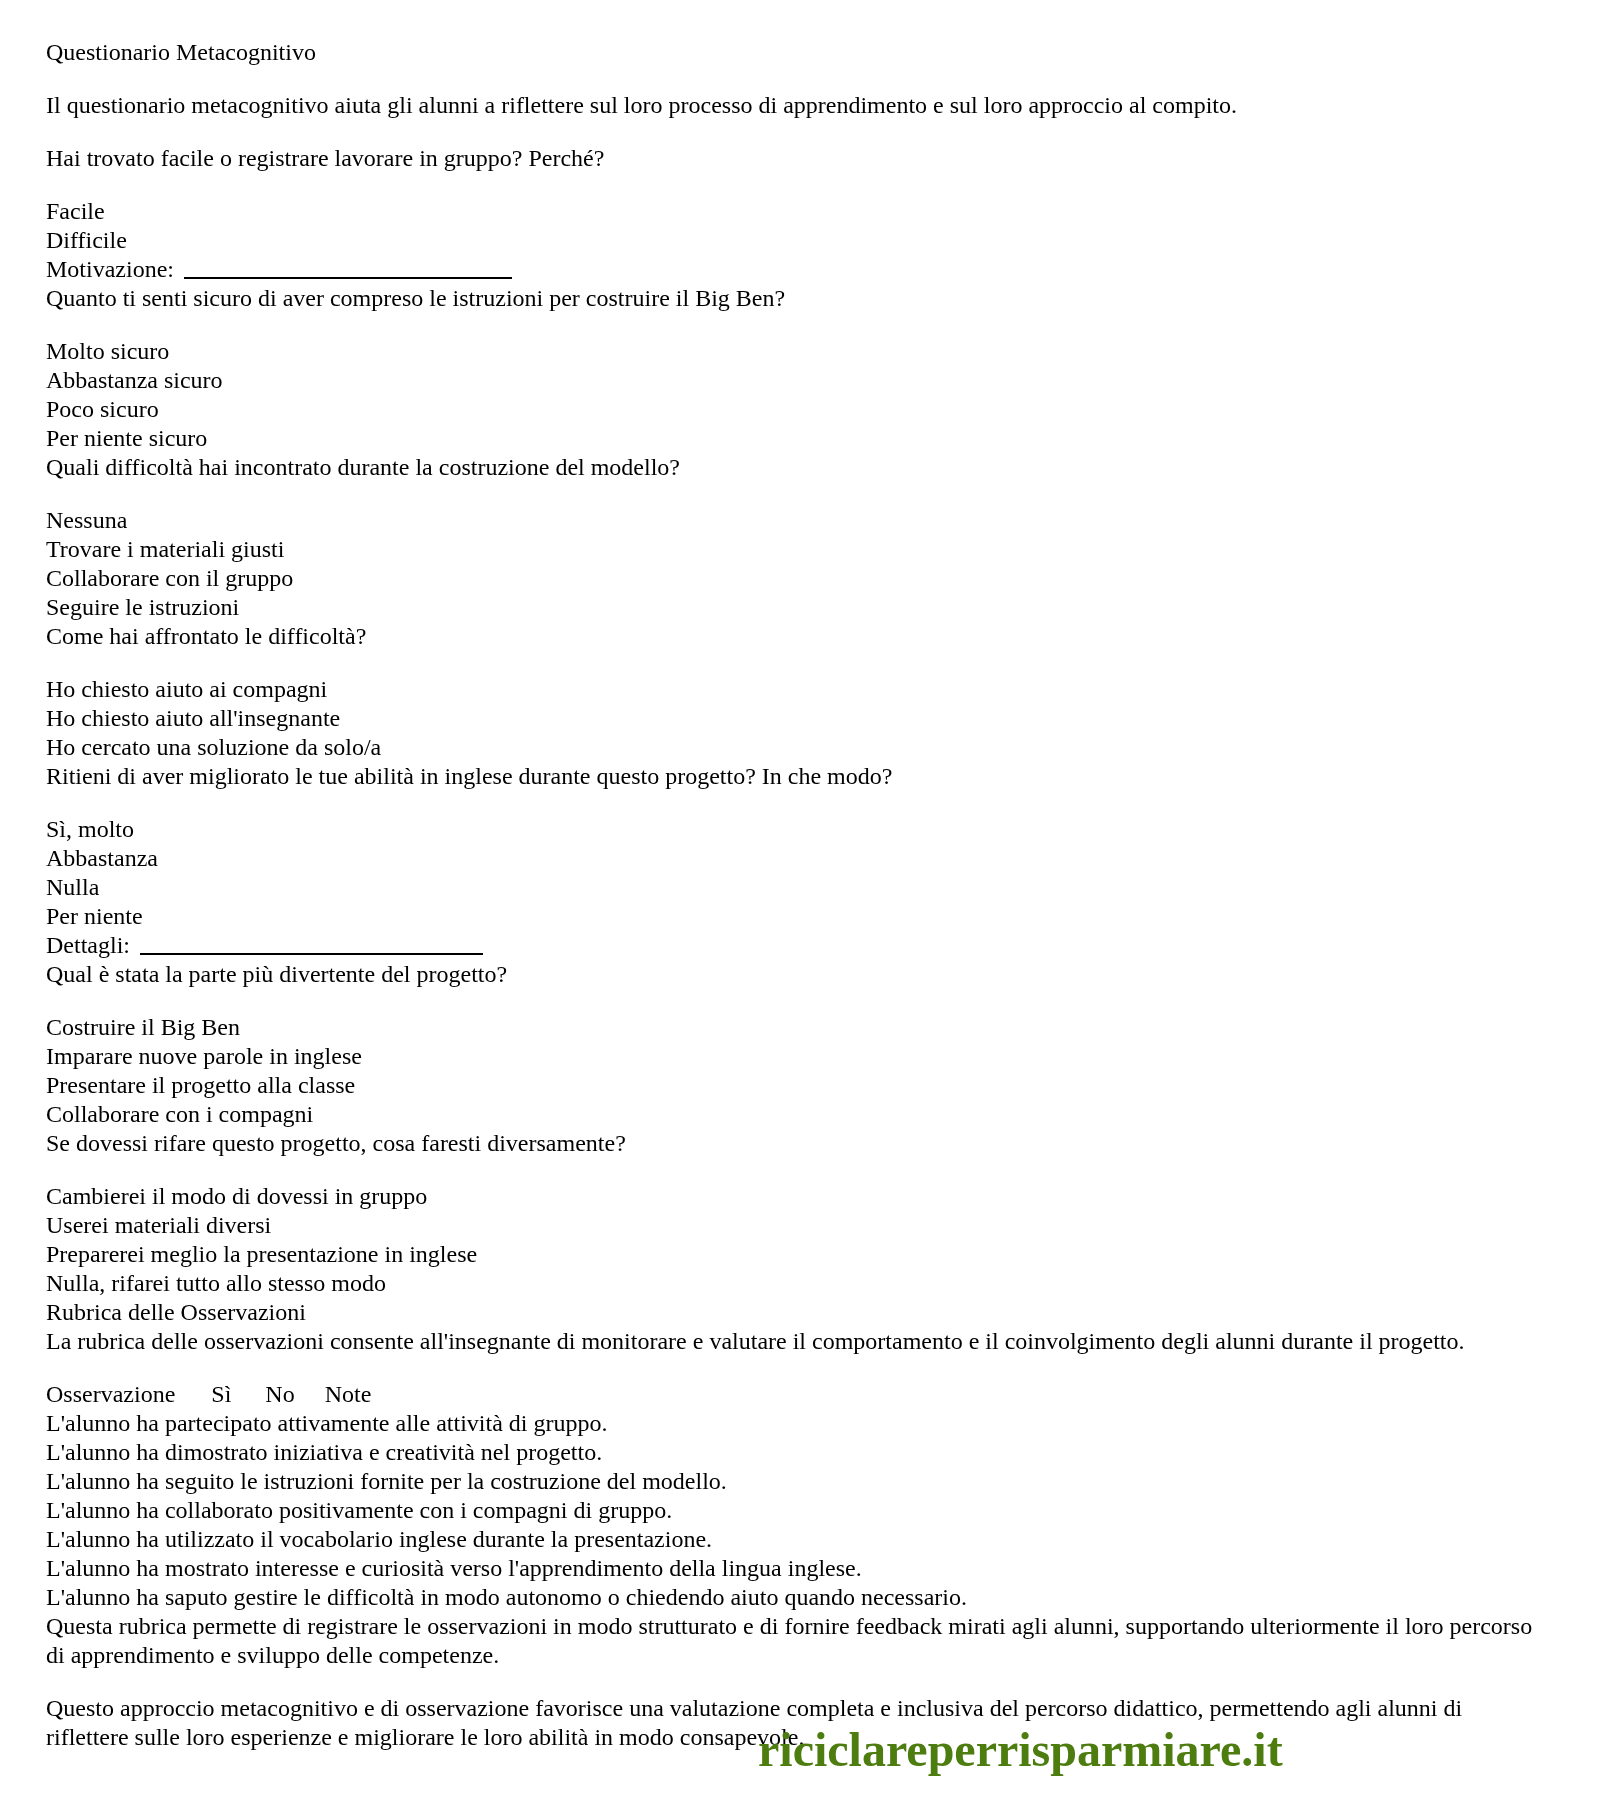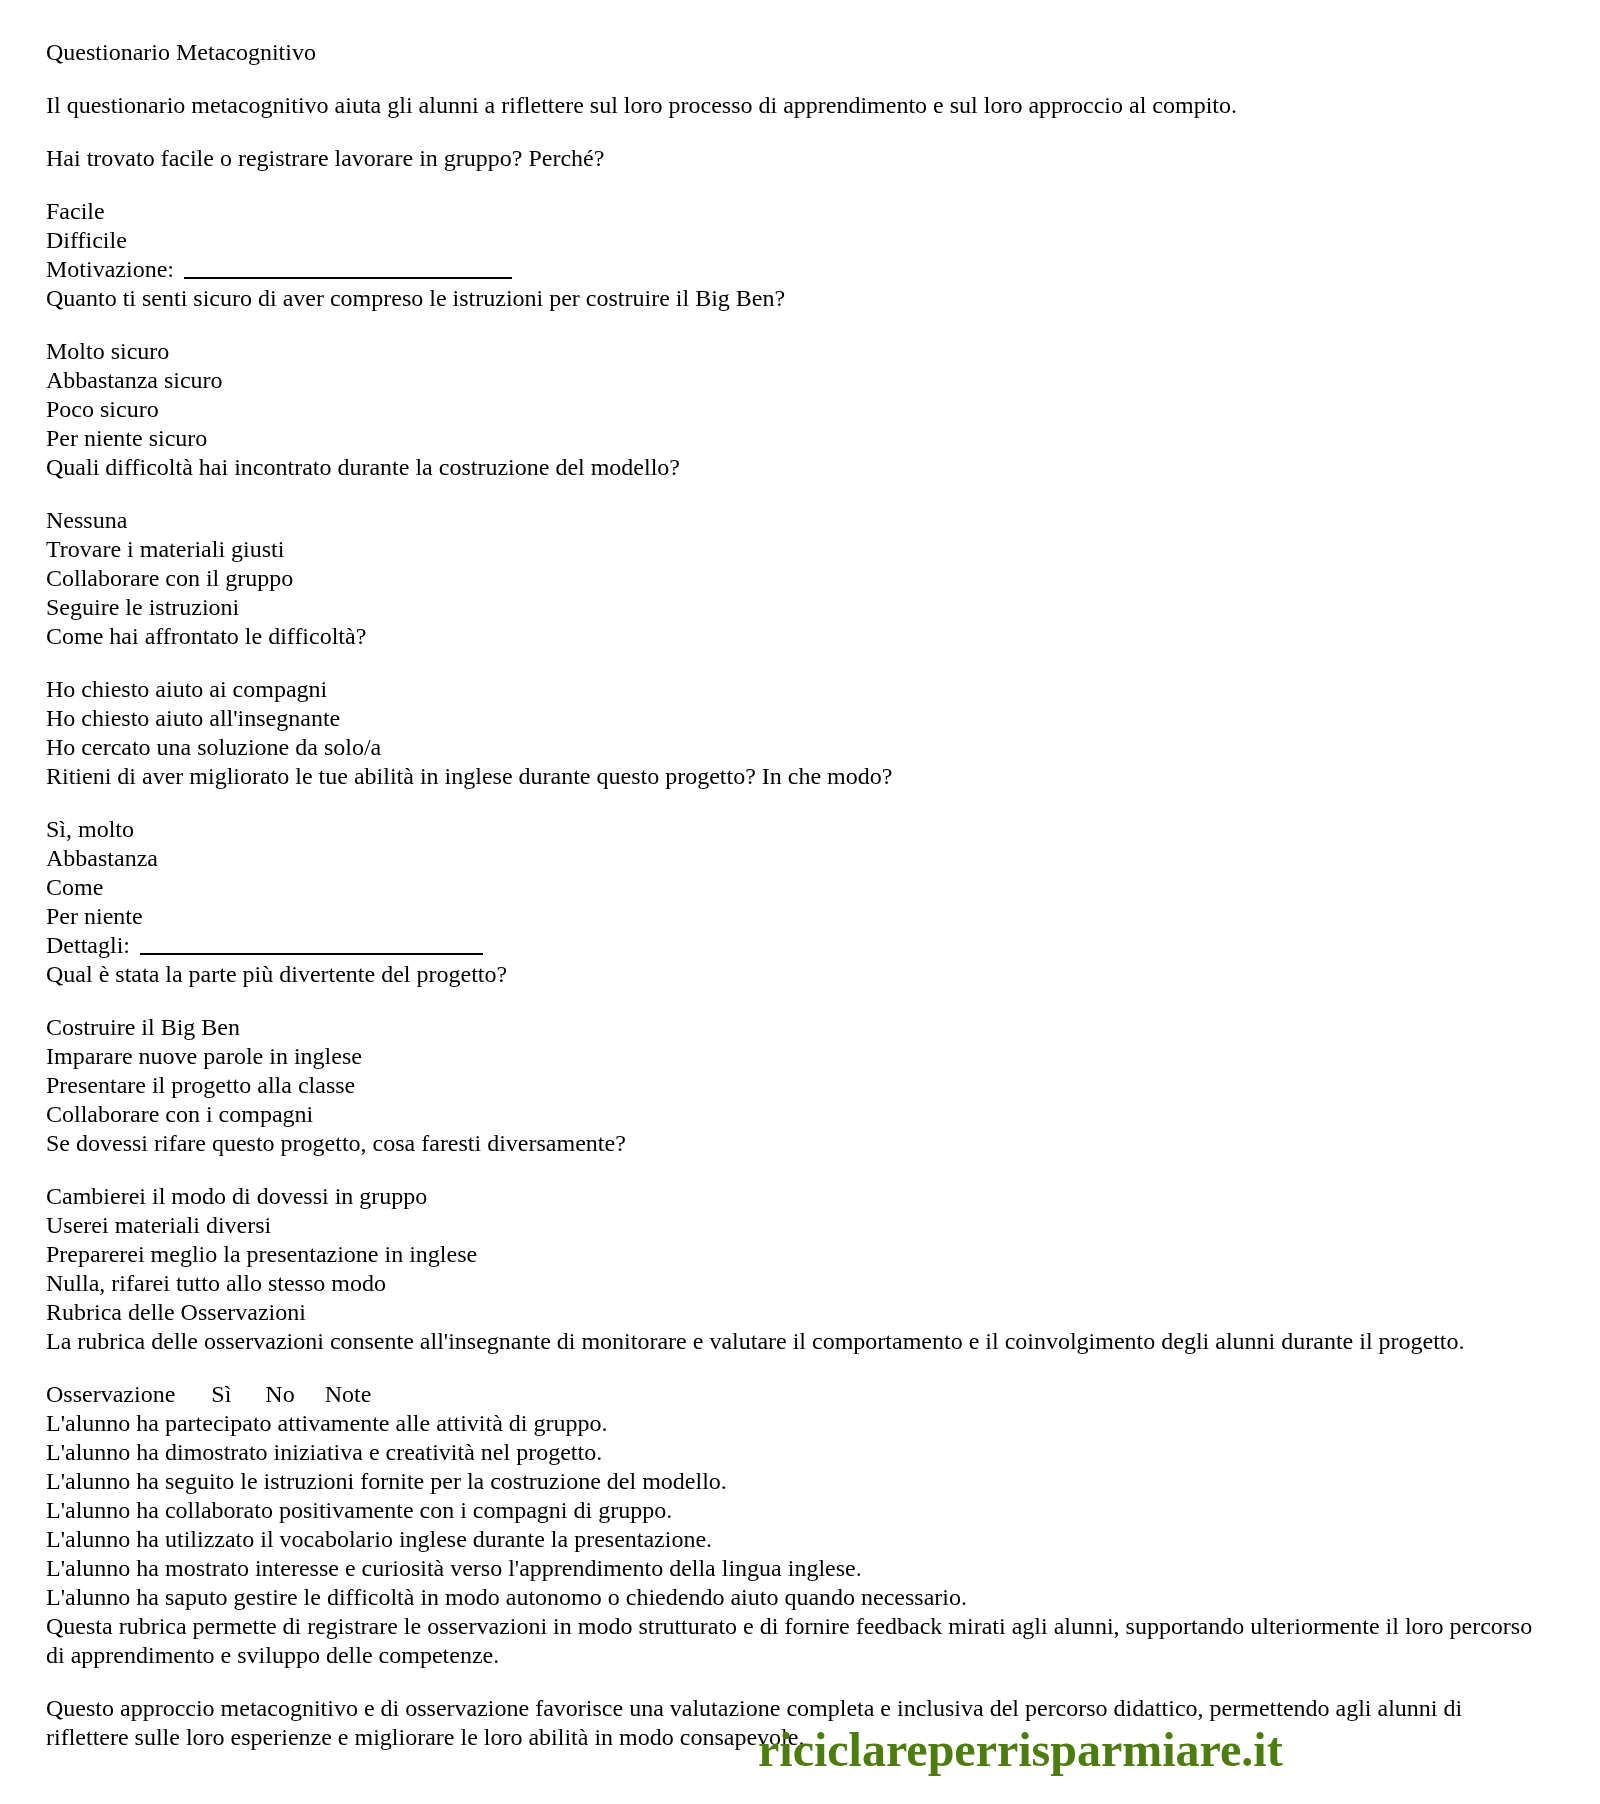--- a/index.html
+++ b/index.html
@@ -93,21 +93,21 @@
     </div>
     <div class="block">
       <div class="line">Ho chiesto aiuto ai compagni</div>
       <div class="line">Ho chiesto aiuto all'insegnante</div>
       <div class="line">Ho cercato una soluzione da solo/a</div>
       <div class="line">Ritieni di aver migliorato le tue abilità in inglese durante questo progetto? In che modo?</div>
     </div>
     <div class="block">
       <div class="line">Sì, molto</div>
       <div class="line">Abbastanza</div>
-      <div class="line">Come</div>
+      <div class="line">Nulla</div>
       <div class="line">Per niente</div>
       <div class="line"><span>Dettagli:</span><span class="blank" style="width: 343px;"></span></div>
       <div class="line">Qual è stata la parte più divertente del progetto?</div>
     </div>
     <div class="block">
       <div class="line">Costruire il Big Ben</div>
       <div class="line">Imparare nuove parole in inglese</div>
       <div class="line">Presentare il progetto alla classe</div>
       <div class="line">Collaborare con i compagni</div>
       <div class="line">Se dovessi rifare questo progetto, cosa faresti diversamente?</div>

